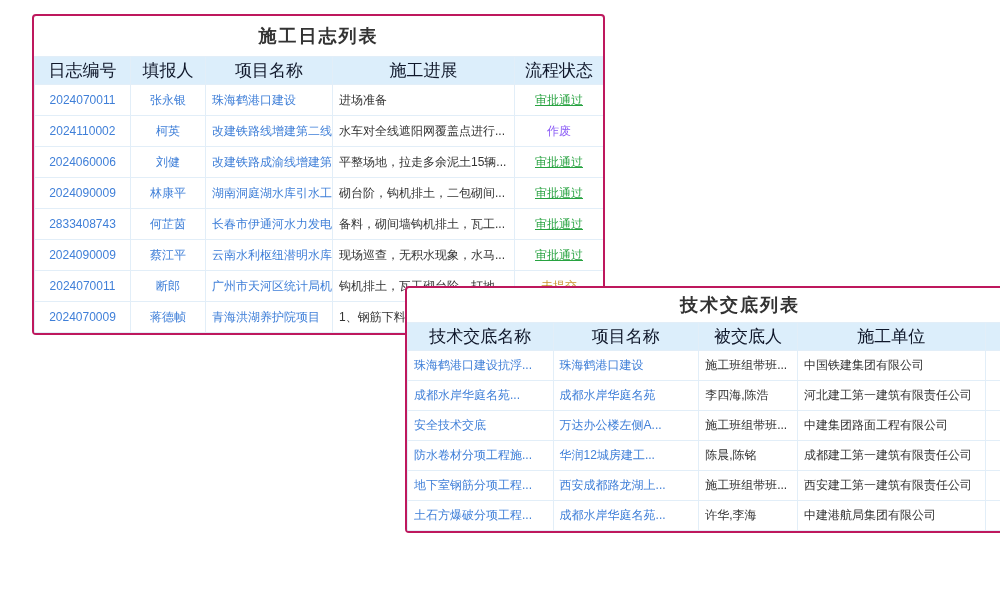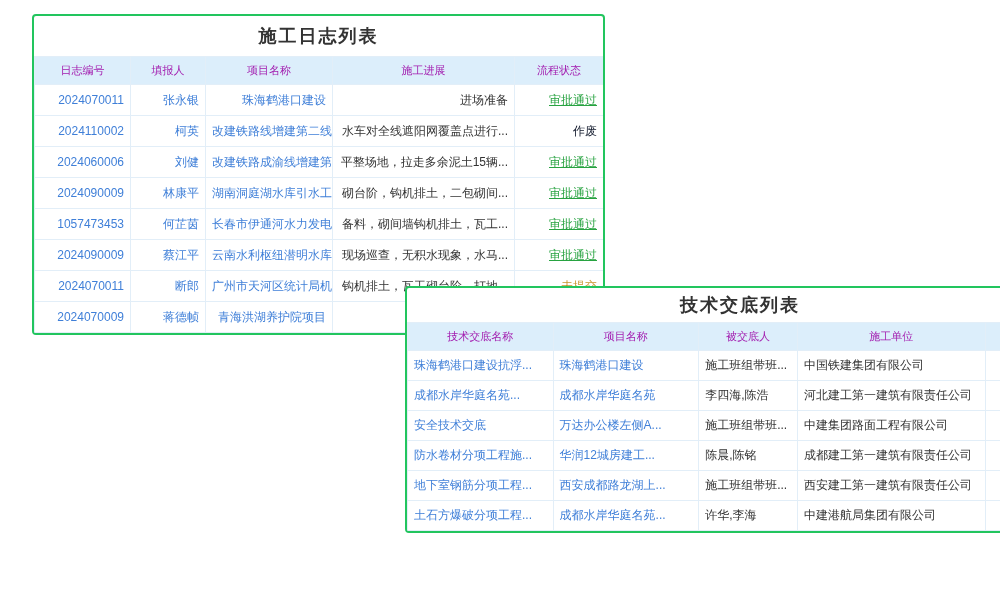--- a/index.html
+++ b/index.html
@@ -7,21 +7,21 @@
   body {
     width: 1000px; height: 600px;
     background: #ffffff;
     font-family: "Liberation Sans", "DejaVu Sans", sans-serif;
     position: relative;
     overflow: hidden;
   }
   .panel {
     position: absolute;
     background: #ffffff;
-    border: 2px solid #22c55e;
+    border: 2px solid #be185d;
     border-radius: 4px;
     overflow: hidden;
   }
   #log-panel { left: 32px; top: 14px; width: 573px; z-index: 1; }
   #disclosure-panel { left: 405px; top: 286px; width: 670px; z-index: 2; }
   .panel-title {
     height: 40px; line-height: 40px;
     text-align: center;
     font-size: 18px; font-weight: bold;
     color: #333333;
@@ -35,34 +35,34 @@
   }
   th, td {
     border: 1px solid #e2eef8;
     overflow: hidden;
     white-space: nowrap;
     padding: 0 6px;
     font-size: 12px;
   }
   th {
     background: #dceefb;
-    color: #a21caf;
+    color: #0f172a;
     font-weight: normal;
     height: 28px;
     text-align: center;
-    font-size: 11px;
-  }
-  #log-panel td { height: 31px; text-align: right; }
+    font-size: 17px;
+  }
+  #log-panel td { height: 31px; }
   #disclosure-panel td { height: 30px; }
   .t-left { text-align: left; }
   .t-center { text-align: center; }
   .c-link { color: #3f7fd8; cursor: pointer; }
   .c-text { color: #333333; }
   .status-approved { color: #28a341; text-decoration: underline; cursor: pointer; }
-  .status-voided { color: #0f172a; cursor: pointer; }
+  .status-voided { color: #8b5cf6; cursor: pointer; }
   .status-unsubmitted { color: #c9952e; cursor: pointer; }
   .status-none { color: #333333; }
 </style>
 </head>
 <body>
 
 <div class="panel" id="log-panel">
   <div class="panel-title">施工日志列表</div>
   <table>
     <colgroup>
@@ -104,21 +104,21 @@
           <td class="t-center status-approved">审批通过</td>
         </tr>
         <tr>
           <td class="c-link t-center">2024090009</td>
           <td class="c-link t-center">林康平</td>
           <td class="c-link t-left">湖南洞庭湖水库引水工程...</td>
           <td class="c-text t-left">砌台阶，钩机排土，二包砌间...</td>
           <td class="t-center status-approved">审批通过</td>
         </tr>
         <tr>
-          <td class="c-link t-center">1057473453</td>
+          <td class="c-link t-center">2833408743</td>
           <td class="c-link t-center">何芷茵</td>
           <td class="c-link t-left">长春市伊通河水力发电厂...</td>
           <td class="c-text t-left">备料，砌间墙钩机排土，瓦工...</td>
           <td class="t-center status-approved">审批通过</td>
         </tr>
         <tr>
           <td class="c-link t-center">2024090009</td>
           <td class="c-link t-center">蔡江平</td>
           <td class="c-link t-left">云南水利枢纽潜明水库—...</td>
           <td class="c-text t-left">现场巡查，无积水现象，水马...</td>

